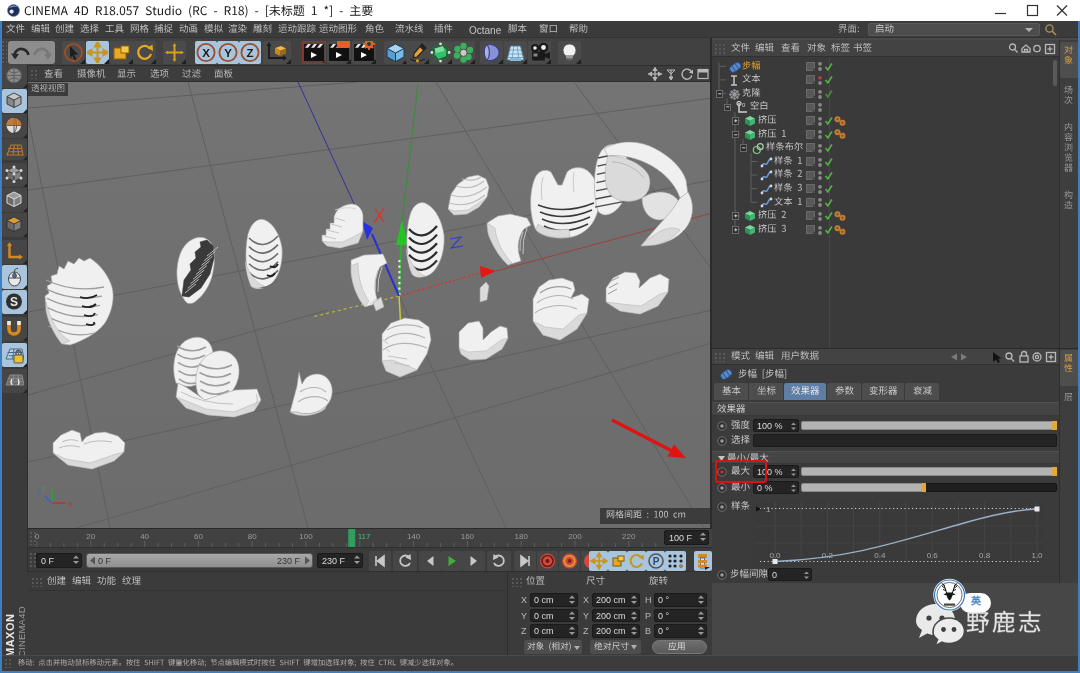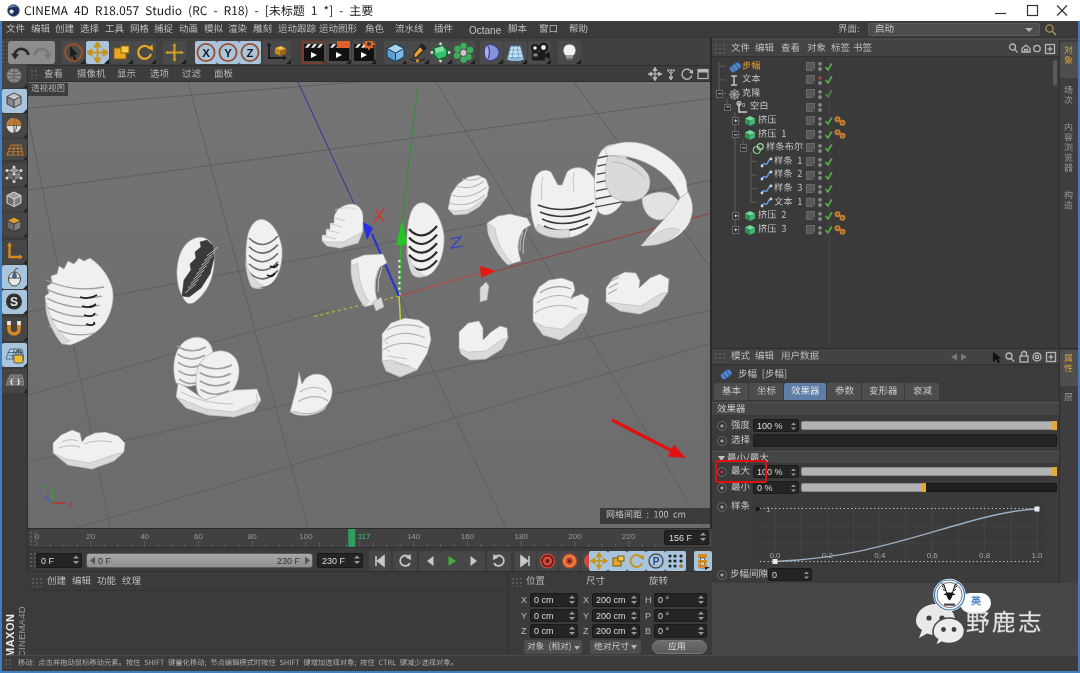--- a/index.html
+++ b/index.html
@@ -1659,21 +1659,21 @@
       <text x="278" y="11" font-size="8" fill="#9a9a9a" text-anchor="middle" font-family="Liberation Sans">100</text>
       <text x="385.6" y="11" font-size="8" fill="#9a9a9a" text-anchor="middle" font-family="Liberation Sans">140</text>
       <text x="439.4" y="11" font-size="8" fill="#9a9a9a" text-anchor="middle" font-family="Liberation Sans">160</text>
       <text x="493.2" y="11" font-size="8" fill="#9a9a9a" text-anchor="middle" font-family="Liberation Sans">180</text>
       <text x="547" y="11" font-size="8" fill="#9a9a9a" text-anchor="middle" font-family="Liberation Sans">200</text>
       <text x="600.8" y="11" font-size="8" fill="#9a9a9a" text-anchor="middle" font-family="Liberation Sans">220</text>
       <rect x="320.23" y="1" width="7" height="18" fill="#2f9e5f"></rect>
       <text x="329.73" y="11" font-size="8" fill="#3cc472" font-family="Liberation Sans">117</text>
     </svg>
     <div style="position:absolute;left:664px;top:529.5px;width:45px;height:15px;background:#242424;border:1px solid #1a1a1a;border-radius:2px"></div>
-    <div style="position:absolute;left:669px;top:532.5px;font-size:9px;color:#dcdcdc;font-family:'Liberation Sans';white-space:pre;">156 F</div>
+    <div style="position:absolute;left:669px;top:532.5px;font-size:9px;color:#dcdcdc;font-family:'Liberation Sans';white-space:pre;">100 F</div>
     <svg style="position:absolute;left:699px;top:532px" width="8" height="10" viewBox="0 0 8 10">
       <path d="M4 0.5 L7 3.5 L1 3.5 Z" fill="#9a9a9a"></path>
       <path d="M4 9 L7 6 L1 6 Z" fill="#9a9a9a"></path>
     </svg>
     <div style="position:absolute;left:28px;top:548px;width:684px;height:24px;background:#3b3b3b;border-bottom:1px solid #2f2f2f"></div>
     <div class="grip" style="position:absolute;left:29px;top:552px;width:7px;height:16px"></div>
     <div style="position:absolute;left:36px;top:552.5px;width:46px;height:15px;background:#242424;border:1px solid #1a1a1a;border-radius:2px"></div>
     <div style="position:absolute;left:41px;top:555.5px;font-size:9px;color:#dcdcdc;font-family:'Liberation Sans';white-space:pre;">0 F</div>
     <svg style="position:absolute;left:72px;top:555px" width="8" height="10" viewBox="0 0 8 10">
       <path d="M4 0.5 L7 3.5 L1 3.5 Z" fill="#9a9a9a"></path>

